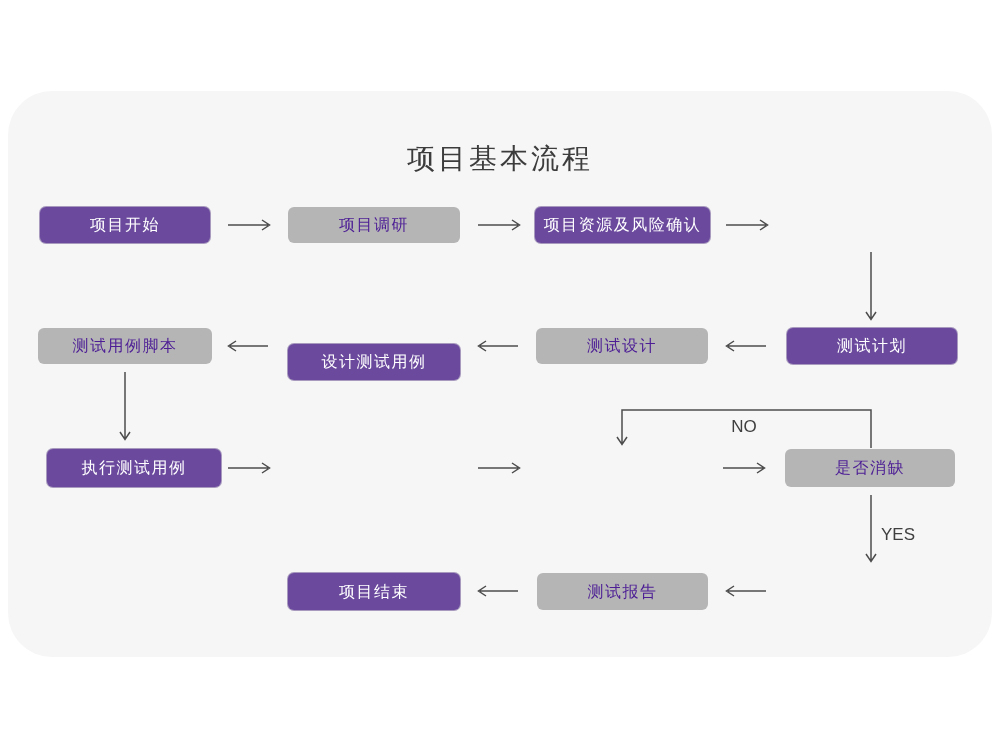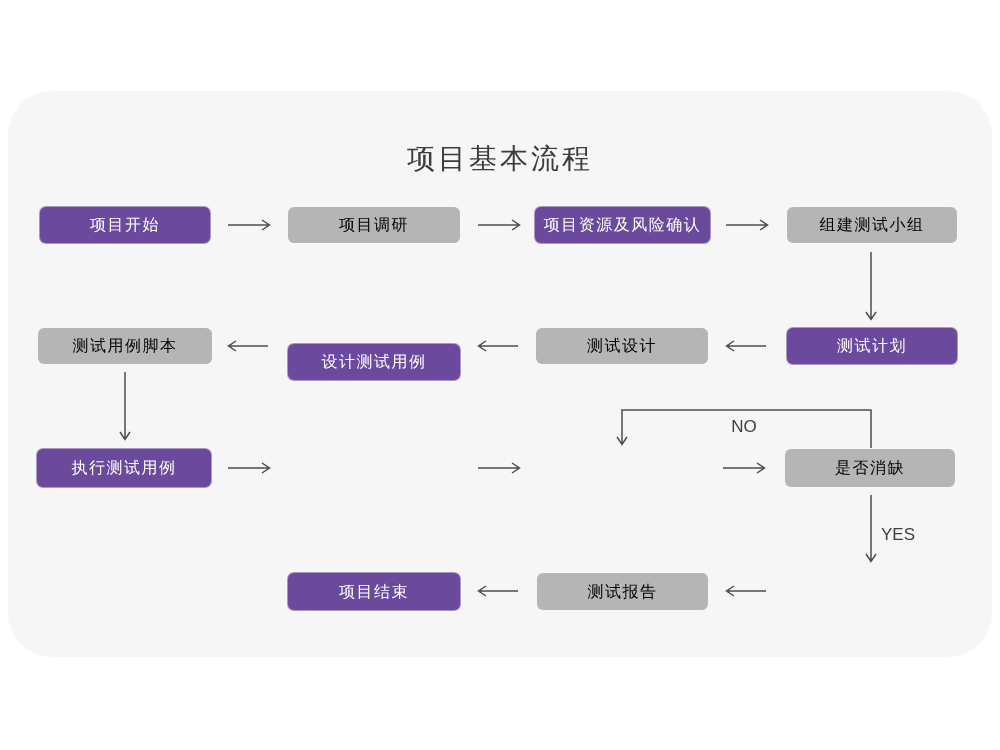--- a/index.html
+++ b/index.html
@@ -37,21 +37,21 @@
     letter-spacing: 1.5px;
     line-height: 1.35;
   }
   .node.purple {
     background: #6b4a9e;
     color: #ffffff;
     box-shadow: 0 0 0 1px rgba(74,42,122,0.45);
   }
   .node.gray {
     background: #b5b5b5;
-    color: #000000;
+    color: #4c1d95;
   }
 
   svg.arrows { position: absolute; left: 0; top: 0; pointer-events: none; }
   .edge { stroke: #4d4d4d; stroke-width: 1.5; fill: none; }
   .edge-label { fill: #3f3f3f; font-size: 17px; font-family: "Liberation Sans", "DejaVu Sans", sans-serif; }
 </style>
 </head>
 <body>
 
 <div class="canvas">
@@ -62,38 +62,35 @@
 
   <div class="node purple" style="left:40px;  top:207px; width:170px; height:36px">
     <span>项目开始</span>
   </div>
   <div class="node gray" style="left:288px; top:207px; width:172px; height:36px">
     <span>项目调研</span>
   </div>
   <div class="node purple" style="left:535px; top:207px; width:175px; height:36px">
     <span>项目资源及风险确认</span>
   </div>
-  <div class="node gray" style="left:787px; top:207px; width:170px; height:36px">
-    <span>组建测试小组</span>
-  </div>
 
   <div class="node gray" style="left:38px;  top:328px; width:174px; height:36px">
     <span>测试用例脚本</span>
   </div>
   <div class="node purple" style="left:288px; top:344px; width:172px; height:36px">
     <span>设计测试用例</span>
   </div>
   <div class="node gray" style="left:536px; top:328px; width:172px; height:36px">
     <span>测试设计</span>
   </div>
   <div class="node purple" style="left:787px; top:328px; width:170px; height:36px">
     <span>测试计划</span>
   </div>
 
-  <div class="node purple" style="left:37px;  top:449px; width:174px; height:38px">
+  <div class="node purple" style="left:47px;  top:449px; width:174px; height:38px">
     <span>执行测试用例</span>
   </div>
   <div class="node gray" style="left:785px; top:449px; width:170px; height:38px">
     <span>是否消缺</span>
   </div>
 
   <div class="node purple" style="left:288px; top:573px; width:172px; height:37px">
     <span>项目结束</span>
   </div>
   <div class="node gray" style="left:537px; top:573px; width:171px; height:37px">

